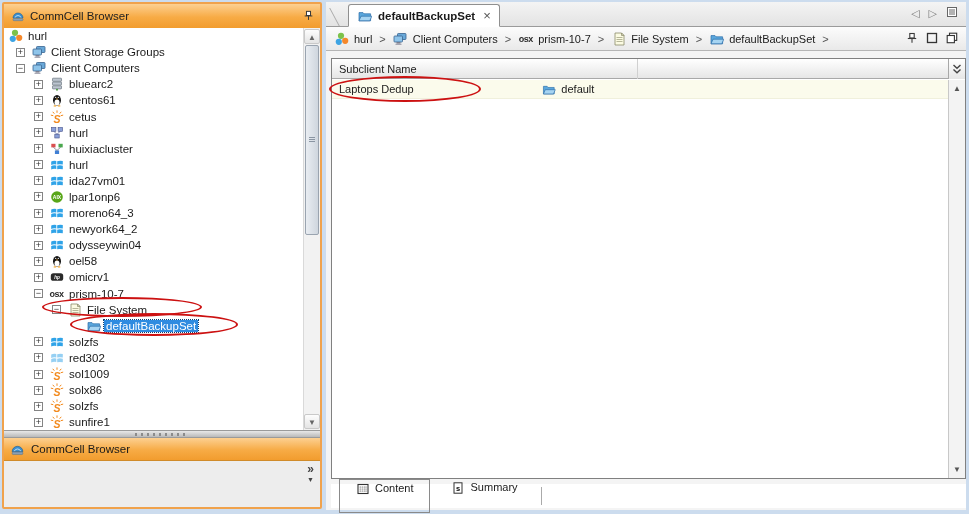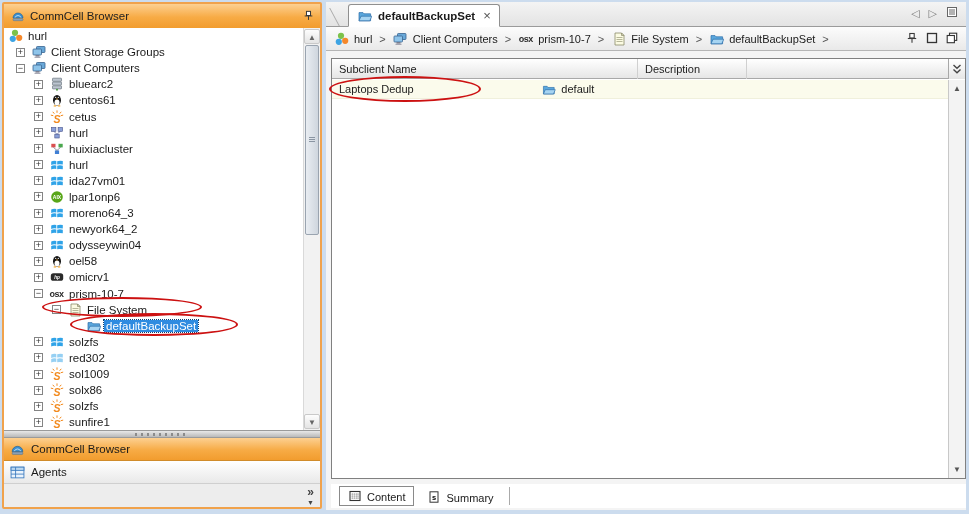--- a/index.html
+++ b/index.html
@@ -81,21 +81,21 @@
   .col-chooser svg { width:10px; height:12px; }
   .grid-body { position:absolute; left:0; top:21px; right:17px; bottom:0; }
   .grid-row { height:19px; display:flex; background:#fbfbec; border-bottom:1px solid #f0f0dc; cursor:pointer; }
   .gr-cell { display:flex; align-items:center; padding:0 7px; gap:5px; overflow:hidden; }
   .gr-cell svg { width:14px; height:13px; }
   .grid-vscroll { position:absolute; right:0; top:21px; bottom:0; width:17px; background:#f3f3f3; border-left:1px solid #c8c8c8; }
   .gv-btn { position:absolute; left:2px; width:12px; text-align:center; font-size:8px; color:#555; cursor:pointer; }
   .gv-btn.up { top:4px; } .gv-btn.down { bottom:4px; }
 
   .bottom-tabs { position:absolute; left:5px; top:482px; height:24px; right:0; display:flex; align-items:center; gap:0; background:#fff; }
-  .btab { display:flex; align-items:flex-end; gap:5px; padding:2px 7px; margin-left:6px; height:20px; cursor:pointer; }
+  .btab { display:flex; align-items:flex-start; gap:5px; padding:2px 15px; margin-left:6px; height:34px; cursor:pointer; }
   .btab.sel { border:1px solid #8a8a8a; margin-left:8px; }
   .btab svg { width:12px; height:12px; }
   .btab-div { width:1px; height:18px; background:#aaa; margin-left:8px; }
 
   
   .ellipse { position:absolute; border:2px solid #cc1111; border-radius:50%; pointer-events:none; }
   .e1 { left:42px; top:297px; width:160px; height:20px; }
   .e2 { left:70px; top:313px; width:168px; height:23px; }
   .e3 { left:329px; top:76px; width:152px; height:26px; }
 </style>
@@ -472,31 +472,20 @@
         <div class="acc-item sel">
           <span class="ticon">
             <svg viewBox="0 0 14 14">
               <path d="M2 9 A5 5 0 0 1 12 9 Z" fill="#3c8fd0" stroke="#1d5e92" stroke-width="0.6"></path>
               <path d="M4 8.6 A3.2 3.2 0 0 1 10 8.6" fill="none" stroke="#bfe2f8" stroke-width="0.9"></path>
               <rect x="2" y="9.4" width="10" height="2.3" rx="0.9" fill="#8aa0b4" stroke="#5a7186" stroke-width="0.5"></rect>
             </svg>
           </span>
           <span>CommCell Browser</span>
         </div>
-        <div class="acc-item">
-          <span class="ticon">
-            <svg viewBox="0 0 14 14">
-              <rect x="1" y="2" width="12" height="10" fill="#eaf3fc" stroke="#3a7abf" stroke-width="0.8"></rect>
-              <rect x="1" y="2" width="12" height="3" fill="#bcd8f0" stroke="#3a7abf" stroke-width="0.8"></rect>
-              <line x1="5.2" y1="2" x2="5.2" y2="12" stroke="#3a7abf" stroke-width="0.8"></line>
-              <line x1="1" y1="8.5" x2="13" y2="8.5" stroke="#3a7abf" stroke-width="0.8"></line>
-            </svg>
-          </span>
-          <span>Agents</span>
-        </div>
       </div>
     <div class="lp-filler">
       <div class="chev-more">
         <span class="c1">»</span>
         <span class="dn">▼</span>
       </div>
     </div>
   </div>
 
   <div class="right-panel">
@@ -596,21 +585,20 @@
           <span><svg viewBox="0 0 12 12">
               <rect x="3.5" y="1.2" width="7.2" height="7.2" fill="#fff" stroke="#333" stroke-width="1.1"></rect>
               <rect x="1.2" y="3.5" width="7.2" height="7.2" fill="#fff" stroke="#333" stroke-width="1.1"></rect>
             </svg></span>
         </span>
       </div>
 
     <div class="grid">
       <div class="grid-header" id="gridhead">
           <div class="gh-cell" style="width: 306px;">Subclient Name</div>
-          <div class="gh-cell" style="width: 109px;">Description</div>
         </div>
       <div class="col-chooser" id="colchooser">
           <svg viewBox="0 0 10 12">
             <g fill="none" stroke="#444" stroke-width="1.4">
               <path d="M1.5 2 L5 5.2 L8.5 2"></path>
               <path d="M1.5 6.5 L5 9.7 L8.5 6.5"></path>
             </g>
           </svg>
         </div>
       <div class="grid-body" id="gridbody">

